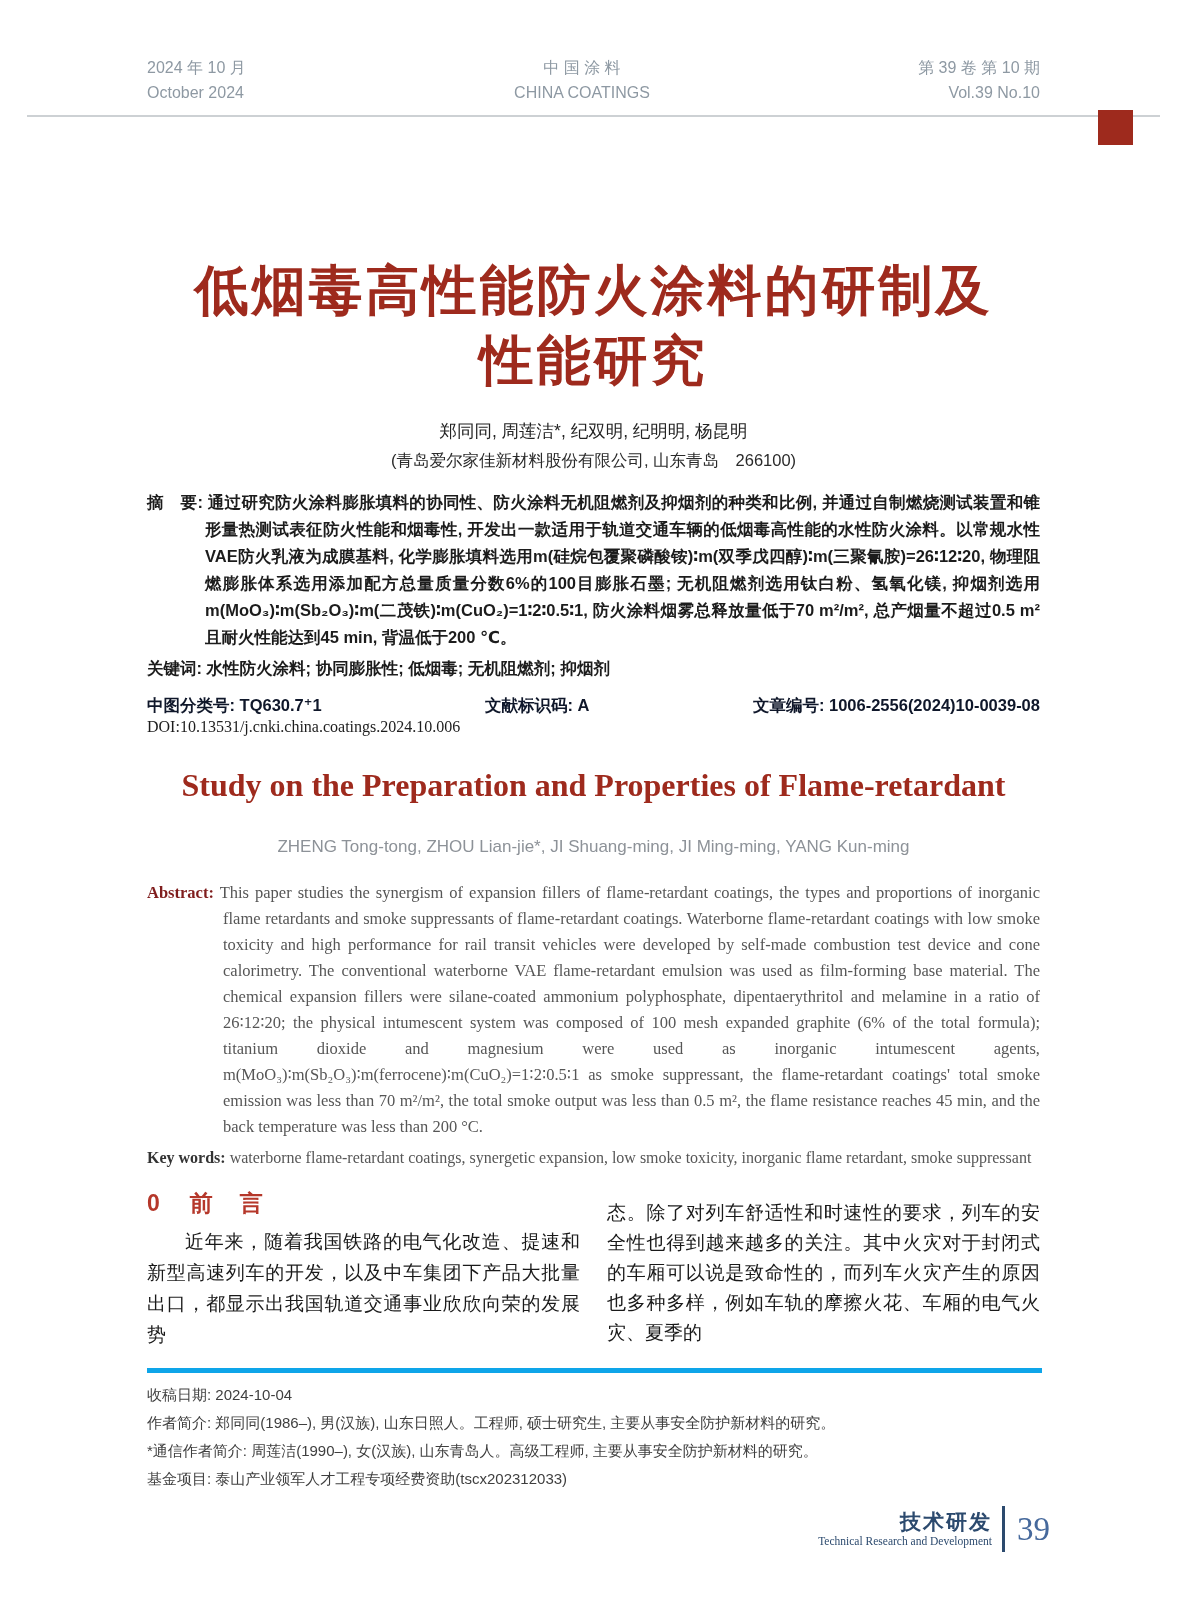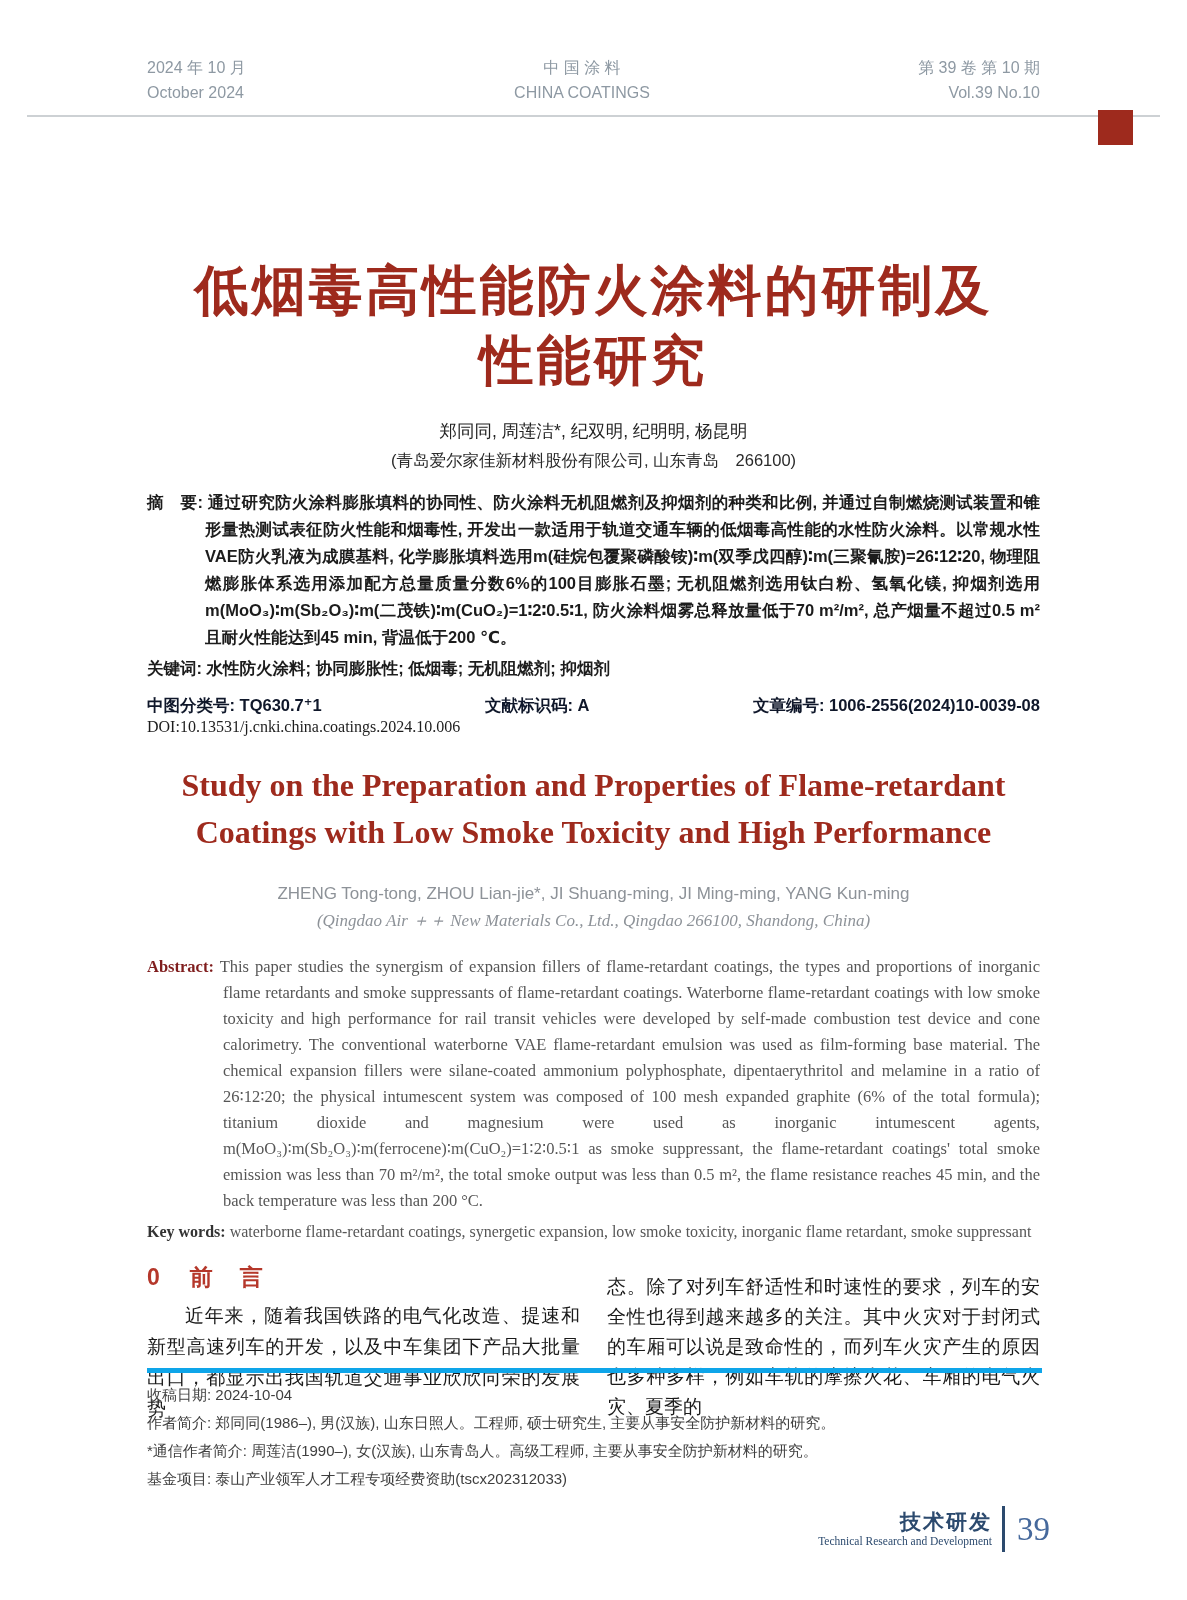--- a/index.html
+++ b/index.html
@@ -117,25 +117,23 @@
 
     <div class="meta-row">
       <span>中图分类号: TQ630.7⁺1</span>
       <span>文献标识码: A</span>
       <span>文章编号: 1006-2556(2024)10-0039-08</span>
     </div>
     <div class="doi">DOI:10.13531/j.cnki.china.coatings.2024.10.006</div>
 
     <h2 class="title-en">
       <span>Study on the Preparation and Properties of Flame-retardant</span><br>
-      <span>Coatings with Low Smoke Toxicity and High Performance</span>
     </h2>
 
     <div class="authors-en">ZHENG Tong-tong, ZHOU Lian-jie*, JI Shuang-ming, JI Ming-ming, YANG Kun-ming</div>
-    <div class="affil-en">(Qingdao Air ＋＋ New Materials Co., Ltd., Qingdao 266100, Shandong, China)</div>
 
     <p class="abs-en"><span class="lbl">Abstract:</span><span> This paper studies the synergism of expansion fillers of flame-retardant coatings, the types and proportions of inorganic flame retardants and smoke suppressants of flame-retardant coatings. Waterborne flame-retardant coatings with low smoke toxicity and high performance for rail transit vehicles were developed by self-made combustion test device and cone calorimetry. The conventional waterborne VAE flame-retardant emulsion was used as film-forming base material. The chemical expansion fillers were silane-coated ammonium polyphosphate, dipentaerythritol and melamine in a ratio of 26∶12∶20; the physical intumescent system was composed of 100 mesh expanded graphite (6% of the total formula); titanium dioxide and magnesium were used as inorganic intumescent agents, m(MoO₃)∶m(Sb₂O₃)∶m(ferrocene)∶m(CuO₂)=1∶2∶0.5∶1 as smoke suppressant, the flame-retardant coatings' total smoke emission was less than 70 m²/m², the total smoke output was less than 0.5 m², the flame resistance reaches 45 min, and the back temperature was less than 200 °C.</span></p>
 
     <p class="kw-en"><span class="lbl">Key words:</span><span> waterborne flame-retardant coatings, synergetic expansion, low smoke toxicity, inorganic flame retardant, smoke suppressant</span></p>
 
     <div class="section-cols">
       <div class="col col-left">
         <div class="sec-head">
           <span class="num">0</span><span>前　言</span>
         </div>

